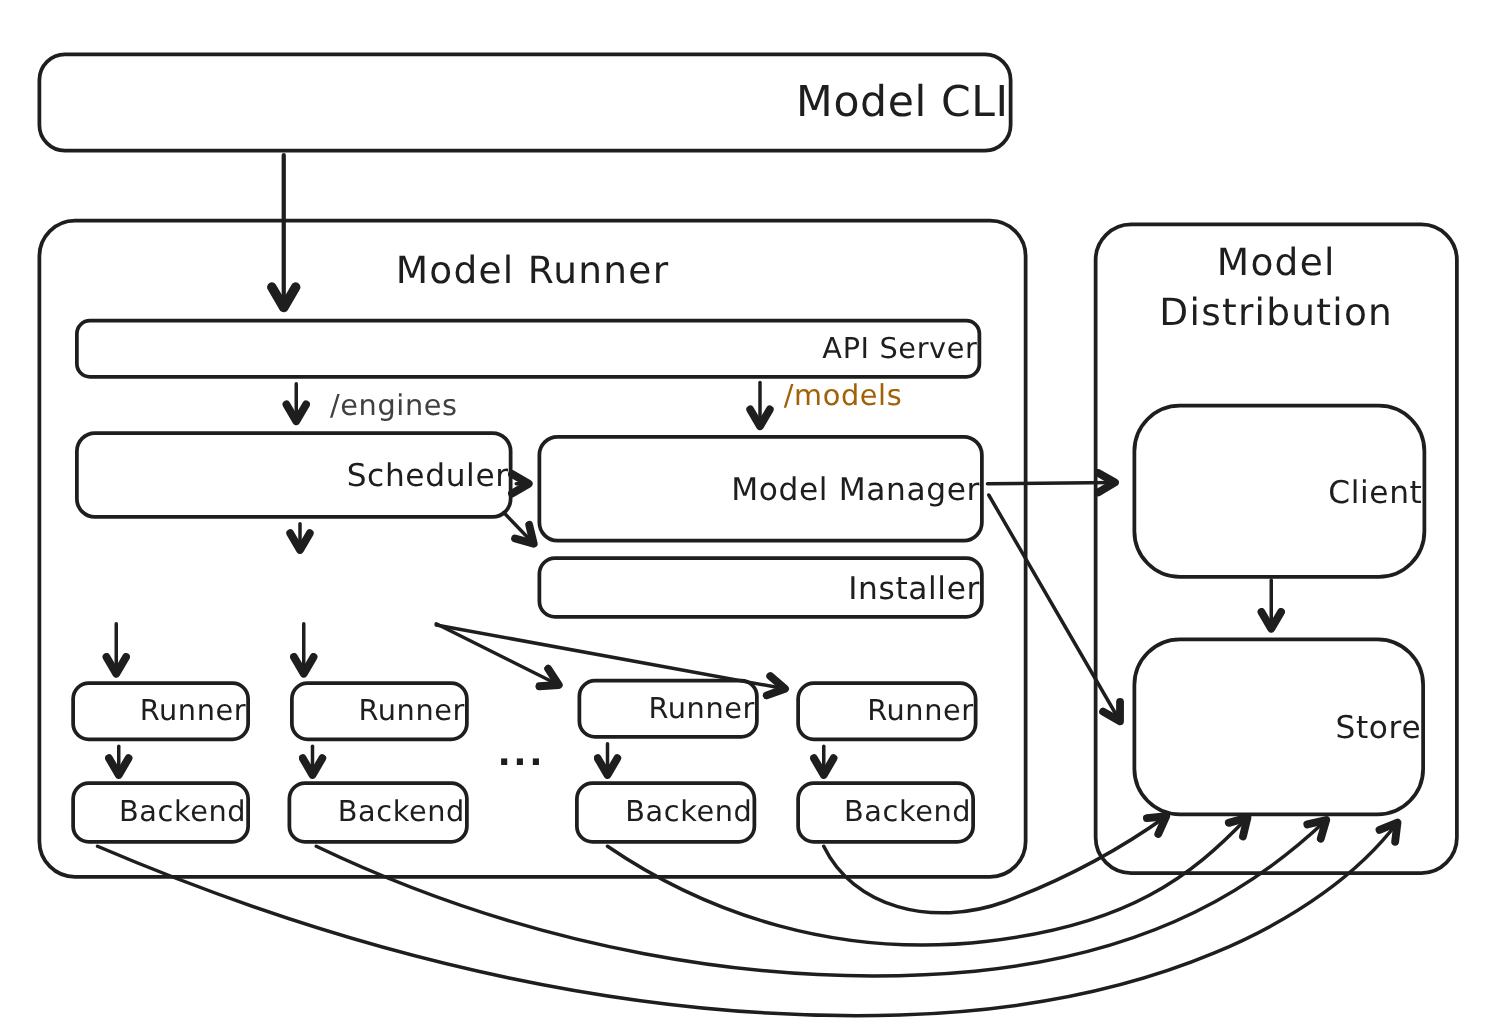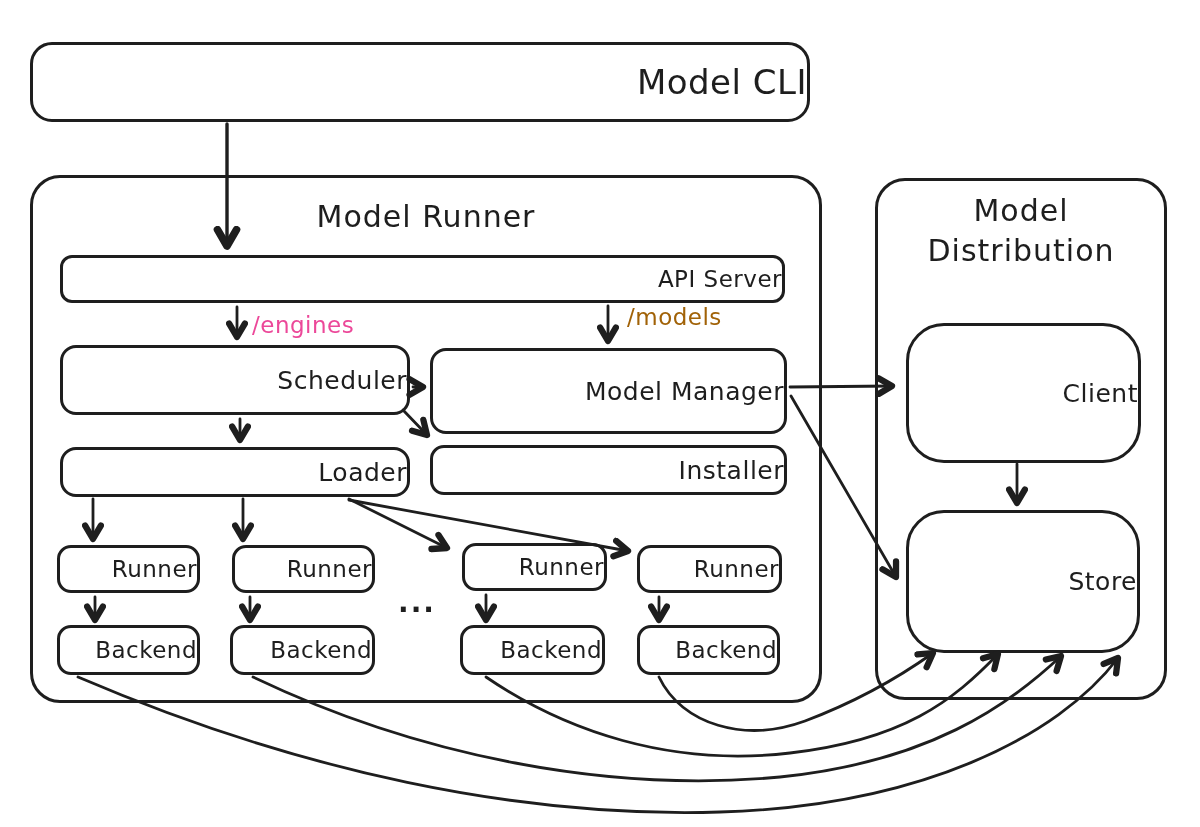--- a/index.html
+++ b/index.html
@@ -42,21 +42,21 @@
   .client     {left:906px; top:323px; width:235px; height:140px; border-radius:38px; font-size:25px;}
   .store      {left:906px; top:510px; width:234px; height:143px; border-radius:38px; font-size:25px;}
   .ellipsis{
     position:absolute;left:395px;top:584px;width:44px;height:36px;
     display:flex;align-items:center;justify-content:center;
     font-size:28px;font-weight:bold;letter-spacing:2px;
   }
   .edge-label{
     position:absolute;font-size:23px;letter-spacing:0.5px;white-space:nowrap;
   }
-  .lbl-engines{left:252px;top:312px;color:#ec4899;}
+  .lbl-engines{left:264px;top:312px;color:#404040;}
   .lbl-models {left:627px;top:304px;color:#a16207;}
   svg.edges{position:absolute;left:0;top:0;pointer-events:none;}
   svg.edges path{fill:none;stroke:#1e1e1e;stroke-width:2.8;stroke-linecap:round;}
   svg.edges path.thick{stroke-width:3.4;}
 </style>
 </head>
 <body>
 
 <div class="canvas">
 
@@ -77,23 +77,20 @@
   </div>
 
   <div class="box scheduler">
     <span>Scheduler</span>
   </div>
 
   <div class="box mmanager">
     <span>Model Manager</span>
   </div>
 
-  <div class="box loader">
-    <span>Loader</span>
-  </div>
 
   <div class="box installer">
     <span>Installer</span>
   </div>
 
   <div class="box runner1">
     <span>Runner</span>
   </div>
   <div class="box runner2">
     <span>Runner</span>

